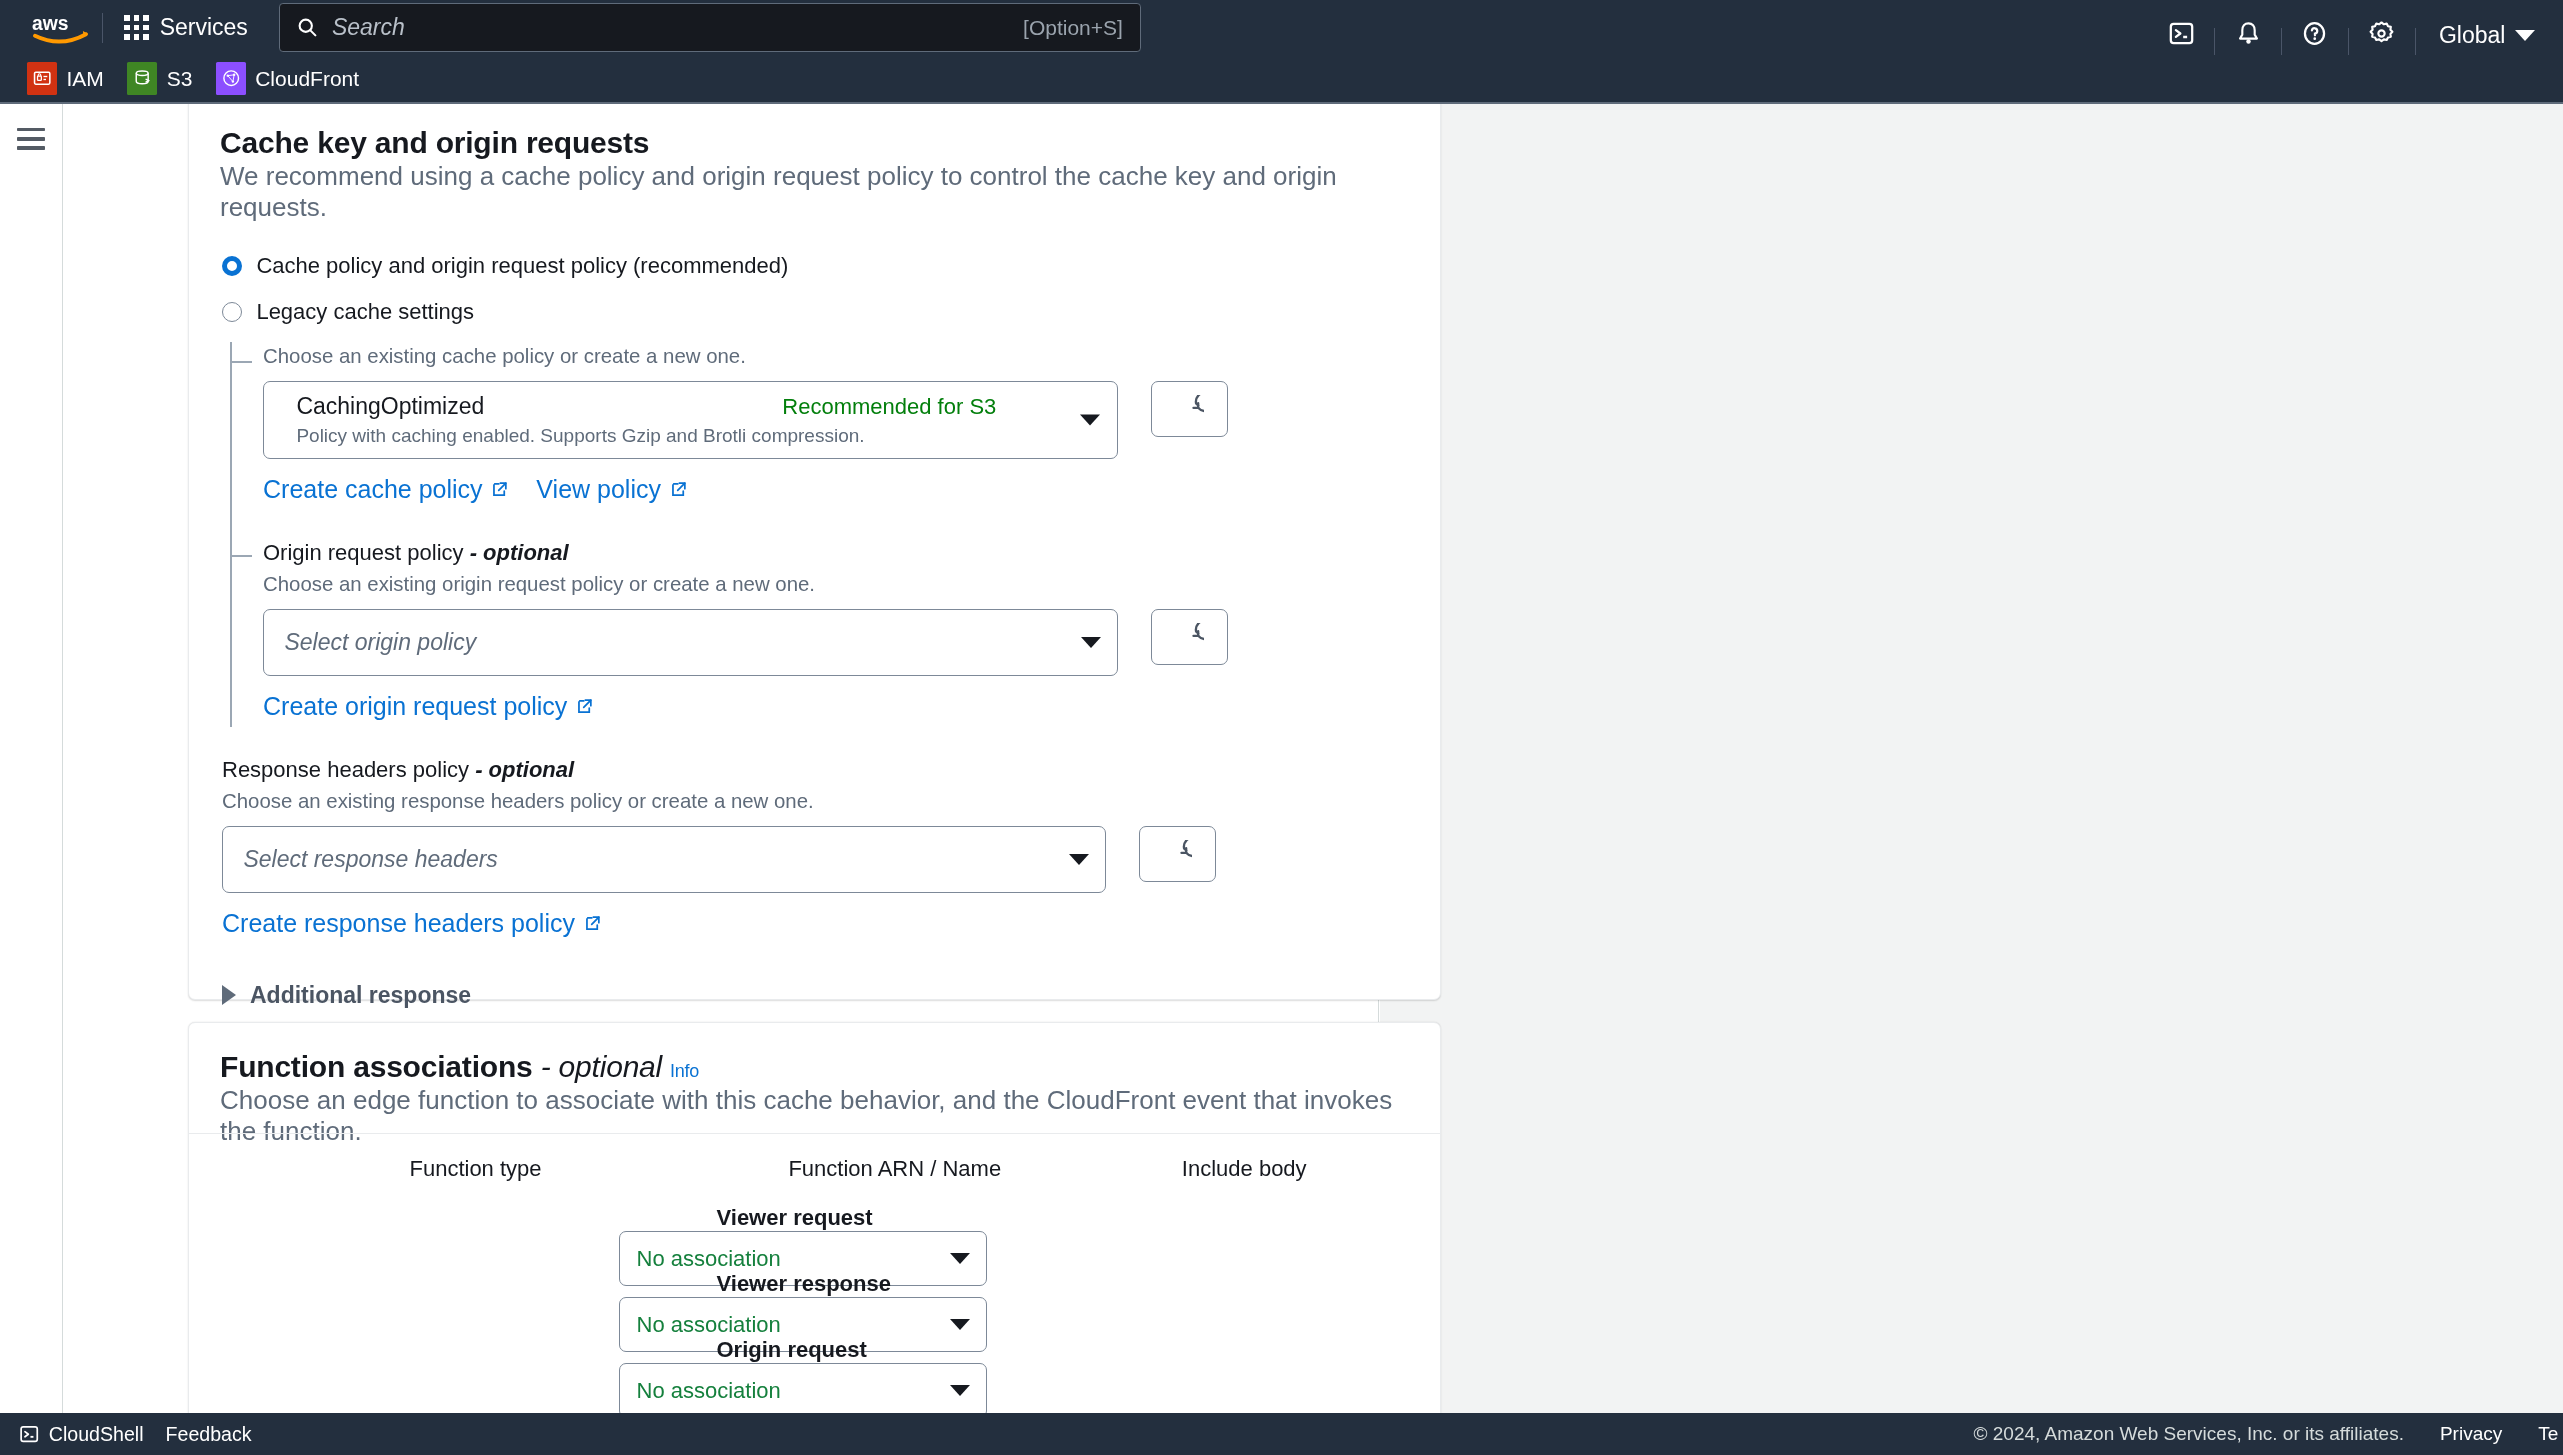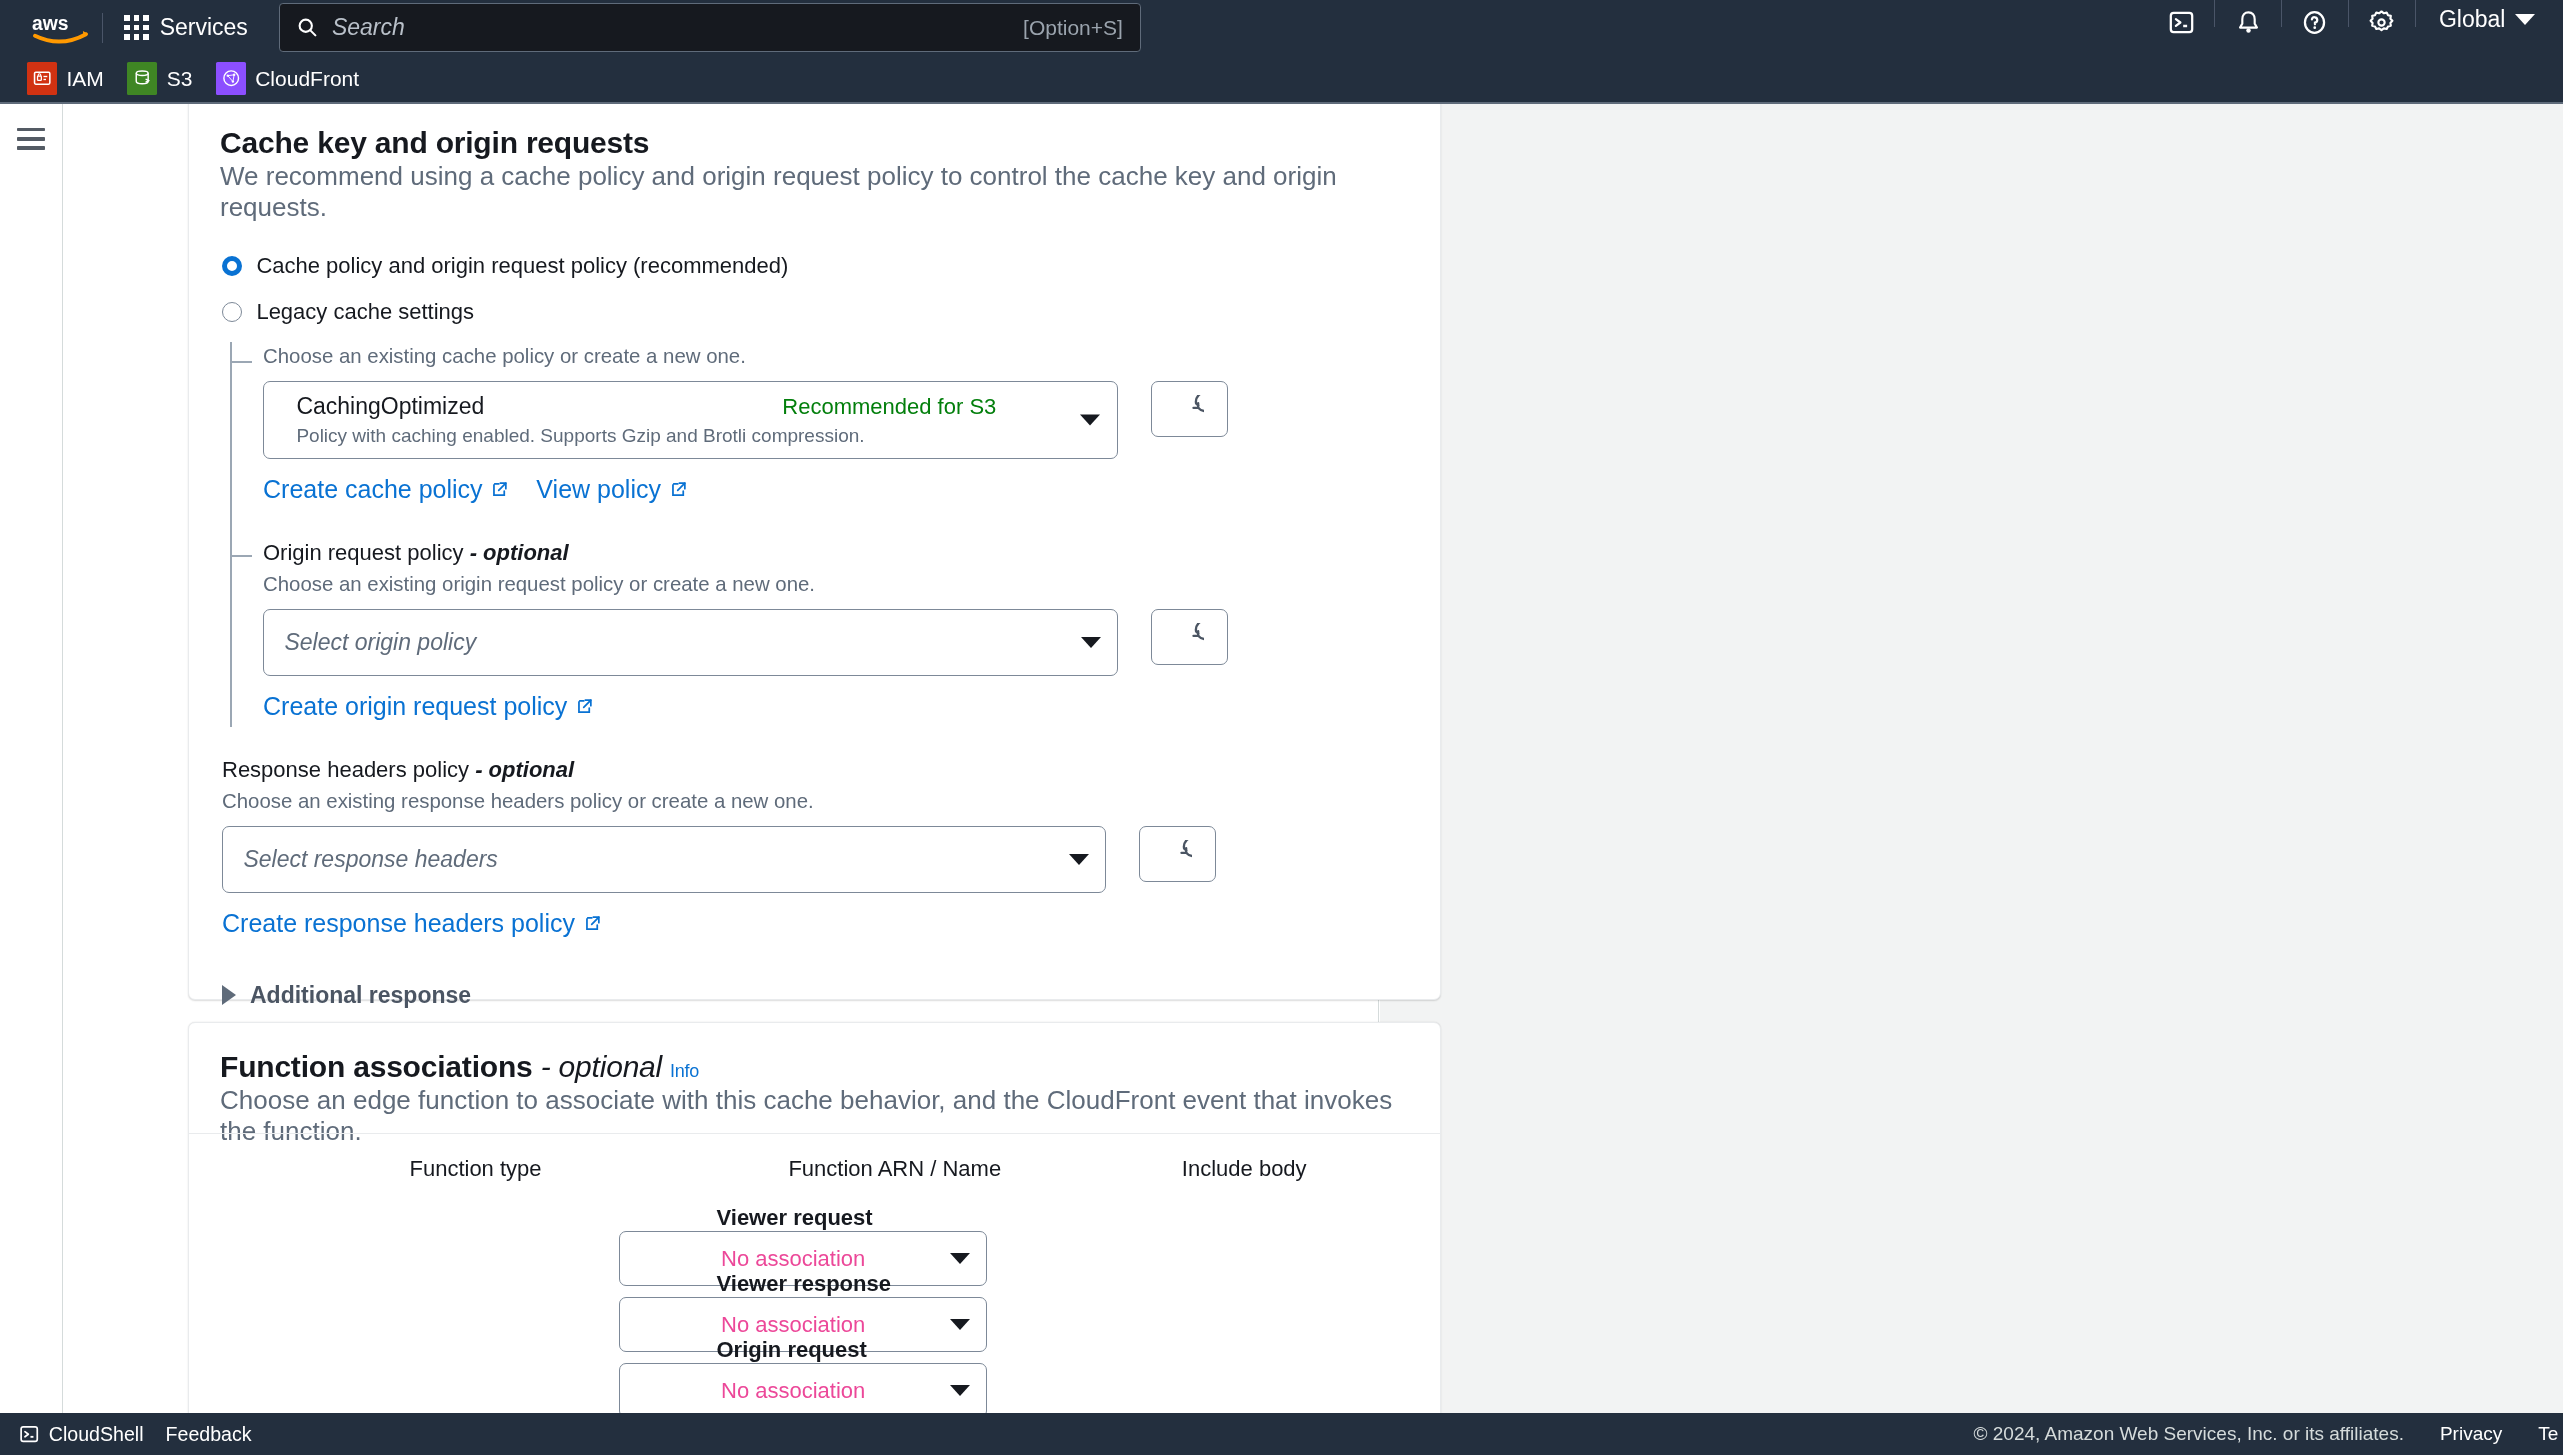--- a/index.html
+++ b/index.html
@@ -47,21 +47,21 @@
     cursor: text;
   }
   .search-ph {
     margin-left: 14px; color: #b9c0c9; font-size: 23px;
     font-style: italic; flex: 1;
   }
   .search-kbd { color: #9aa3ad; font-size: 21px; }
 
   .nav-right {
     position: absolute; right: 15.7px; top: 0; height: 55px;
-    display: flex; align-items: flex-start;
+    display: flex; align-items: flex-end;
   }
   .nav-icon-btn {
     width: 44px; height: 44px;
     display: flex; align-items: center; justify-content: center;
     cursor: pointer;
   }
   .nav-sep { width: 0.8px; height: 27px; background: #4a5568; margin: 0 11px; }
   .region-btn {
     color: #ffffff; font-size: 23px; padding: 6.3px 12.5px;
     display: flex; align-items: center; gap: 9.4px; cursor: pointer;
@@ -274,21 +274,21 @@
     font-size: 22px; color: #16191f;
   }
   .frow { height: 66px; flex-direction: column; }
   .fsel {
     width: 368px; height: 55px;
     border: 1.6px solid #7d8998; border-radius: 7px;
     background: #ffffff;
     display: flex; align-items: center;
     padding: 0 15.7px 0 17px; cursor: pointer;
   }
-  .fsel-txt { flex: 1; font-size: 22px; color: #ec4899; text-align: center; }
+  .fsel-txt { flex: 1; font-size: 22px; color: #15803d; }
 
   
   .footer {
     position: absolute; left: 0; bottom: 0;
     width: 2563px; height: 42px;
     background: #232f3e;
     display: flex; align-items: center;
   }
   .footer-left {
     display: flex; align-items: center; gap: 22px; margin-left: 19px;

